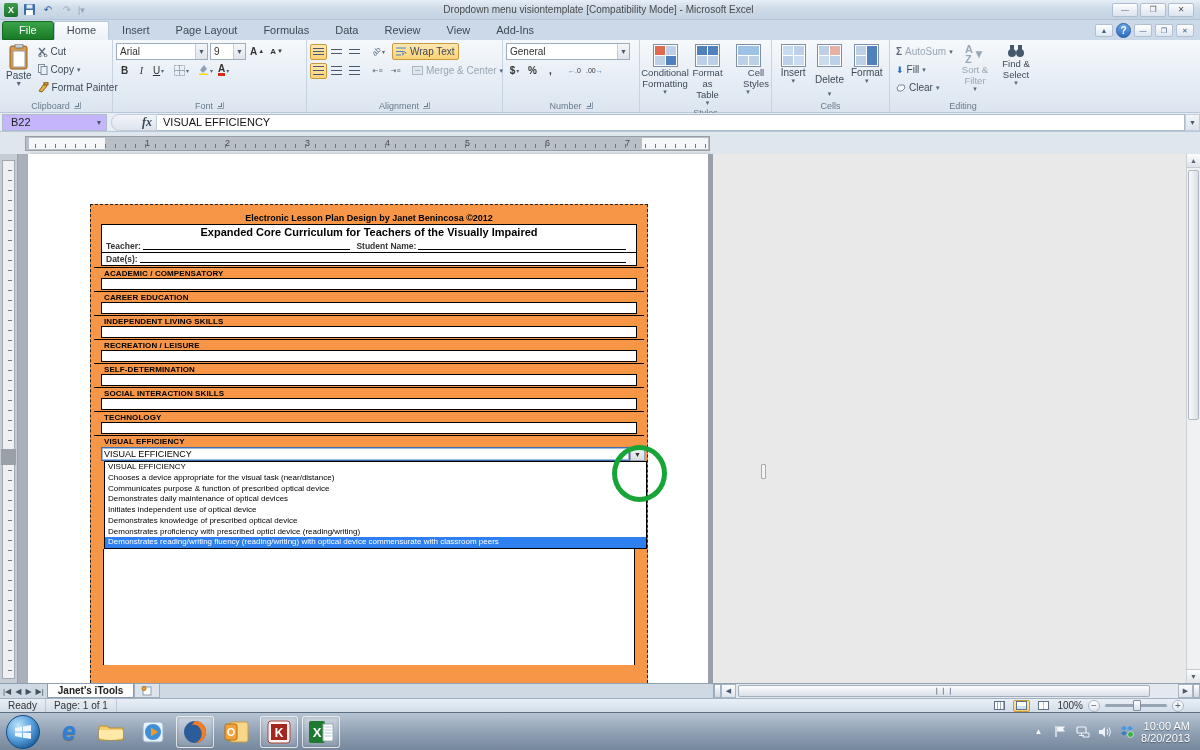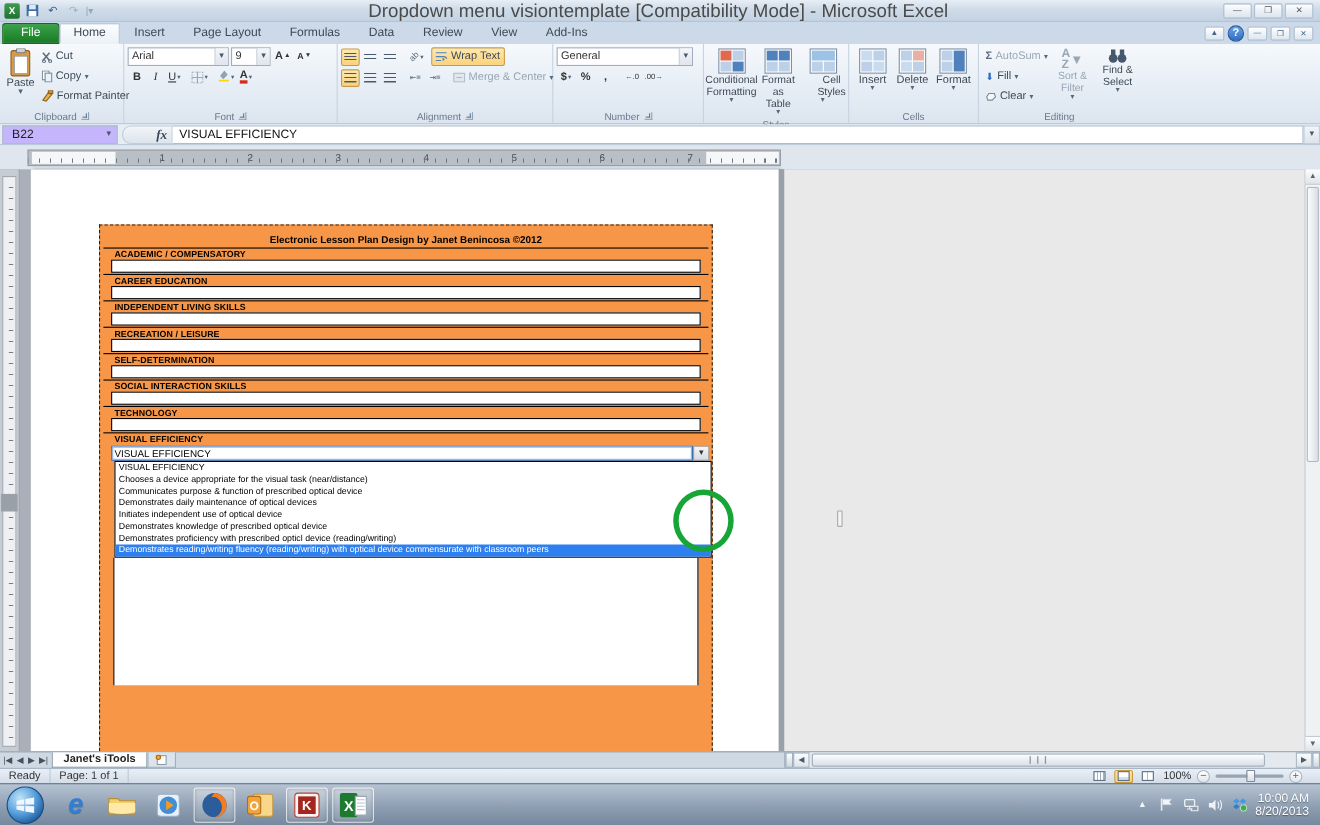--- a/index.html
+++ b/index.html
@@ -10,21 +10,21 @@
   
   .titlebar { position:absolute; left:0; top:0; width:1200px; height:20px;
     background:linear-gradient(#e7eef6,#cfdbe8 45%,#c3d2e2); border-bottom:1px solid #b4c4d6;
     display:flex; align-items:center; }
   .qat { display:flex; align-items:center; gap:3px; padding-left:4px; }
   .app-ico { width:14px; height:14px; background:linear-gradient(#3f9b4e,#1d7330); border-radius:2px;
     color:#fff; font-size:9px; font-weight:bold; display:flex; align-items:center; justify-content:center; }
   .qat-btn { width:16px; height:14px; display:flex; align-items:center; justify-content:center; font-size:10px; color:#2f5c99; }
   .qat-btn.disabled { color:#9fb0c2; }
   .qat-sep { color:#93a6bb; font-size:9px; }
-  .tb-title { flex:1; text-align:center; font-size:17px; color:#4a4a4a; white-space:nowrap; overflow:hidden; }
+  .tb-title { flex:1; text-align:center; font-size:10px; color:#4a4a4a; white-space:nowrap; overflow:hidden; }
   .winbtns { display:flex; gap:2px; padding-right:6px; }
   .winbtn { width:26px; height:14px; border:1px solid #aebfd2; border-radius:2px;
     background:linear-gradient(#fdfdfe,#dbe4ee); display:flex; align-items:center; justify-content:center;
     font-size:8px; color:#555; }
 
   
   .tabrow { position:absolute; left:0; top:20px; width:1200px; height:20px; display:flex; align-items:flex-end; }
   .rtab { padding:2px 12px 3px; font-size:11px; color:#3e4a56; border:1px solid transparent; }
   .rtab.file { background:linear-gradient(#3aa348,#197a26); color:#fff; border-radius:3px 3px 0 0;
     padding:2px 16px 3px; border:1px solid #14691f; }
@@ -453,21 +453,21 @@
         <div class="bigbtn" style="width:36px;">
           <span class="gridico">
               <i style="background:#c9dcef;"></i>
               <i></i>
               <i></i>
               <i style="background:#c9dcef;"></i>
             </span>
           <span class="cap">Insert</span>
             <span class="caret">▾</span>
         </div>
-        <div class="bigbtn" style="width:36px;">
+        <div class="bigbtn" style="width:36px;justify-content:space-between;">
           <span class="gridico">
               <i></i>
               <i style="background:#e8b0a2;"></i>
               <i style="background:#c9dcef;"></i>
               <i></i>
             </span>
           <span class="cap">Delete</span>
             <span class="caret">▾</span>
         </div>
         <div class="bigbtn" style="width:38px;">
@@ -559,20 +559,33 @@
 
   <div class="work">
     <div class="vruler">
       <div class="inner"></div>
       <div class="cursorseg"></div>
     </div>
 
     <div class="page">
       <div class="form">
         <div class="credit">Electronic Lesson Plan Design by Janet Benincosa ©2012</div>
+        <div class="headbox">
+          <div class="h-title">Expanded Core Curriculum for Teachers of the Visually Impaired</div>
+          <div class="h-fields">
+            <span>Teacher:</span>
+            <span class="h-line"></span>
+            <span>Student Name:</span>
+            <span class="h-line"></span>
+          </div>
+          <div class="h-dates">
+            <span>Date(s):</span>
+            <span class="h-line"></span>
+          </div>
+        </div>
 
         <div class="sections">
   <div class="form-section">
     <div class="sec-label">ACADEMIC / COMPENSATORY</div>
     <div class="sec-input"></div>
   </div>
 
   <div class="form-section">
     <div class="sec-label">CAREER EDUCATION</div>
     <div class="sec-input"></div>

